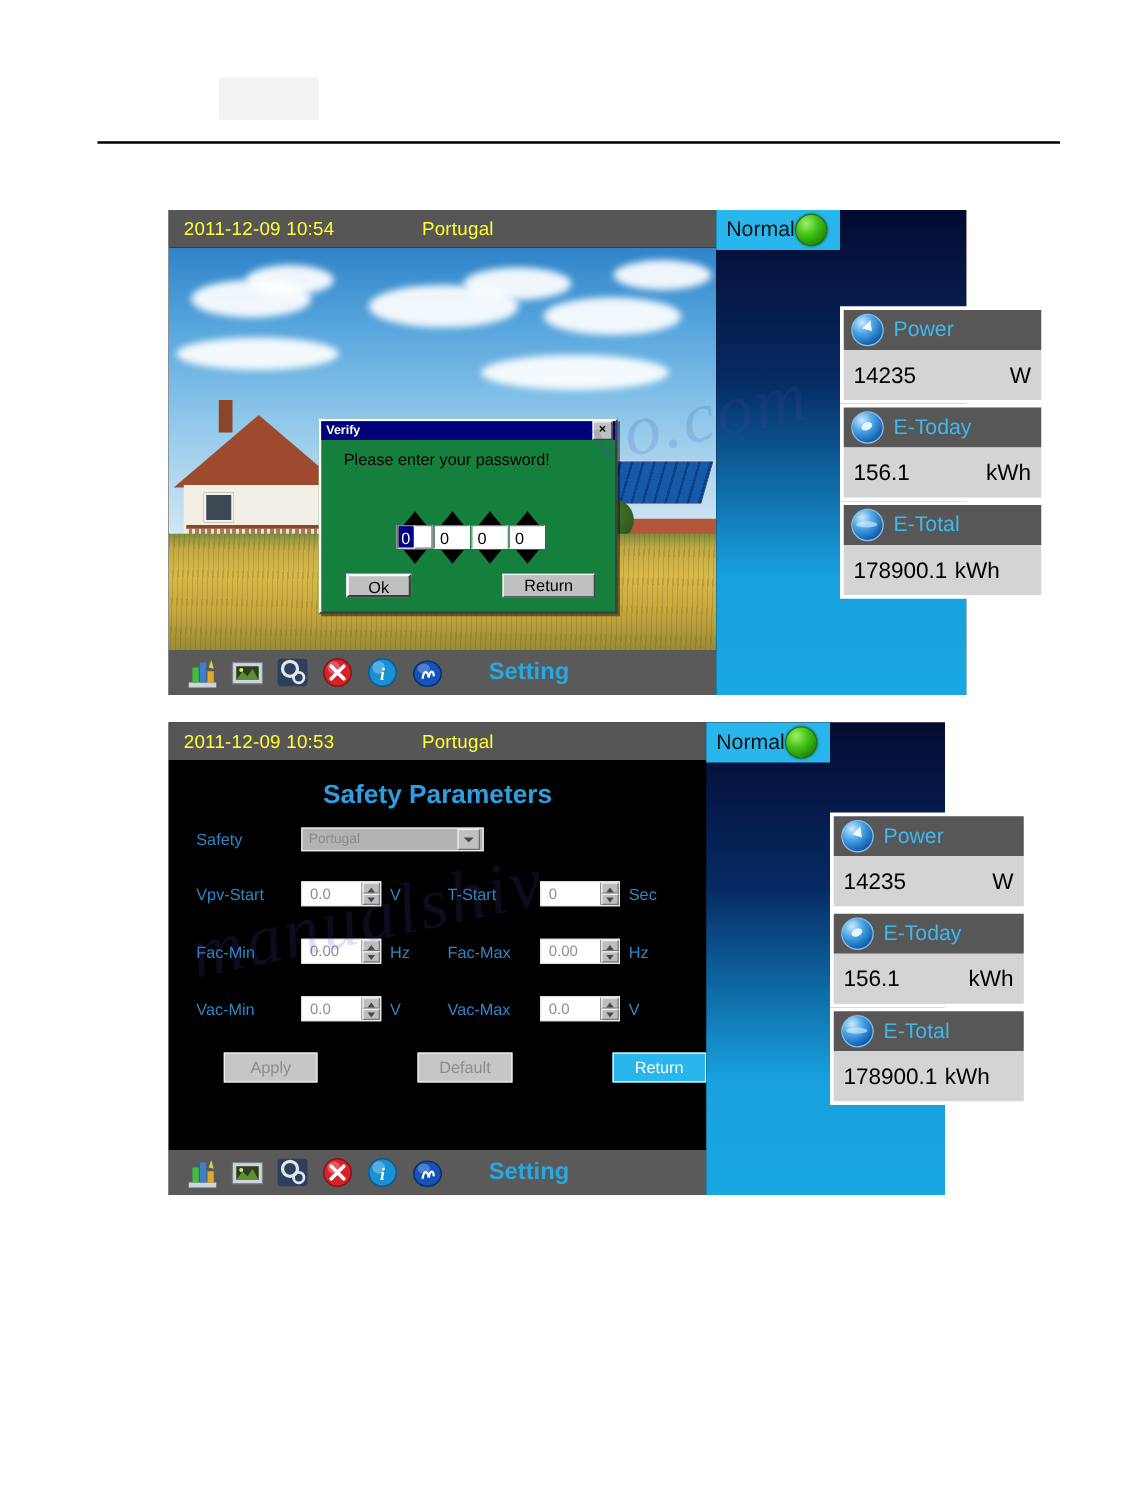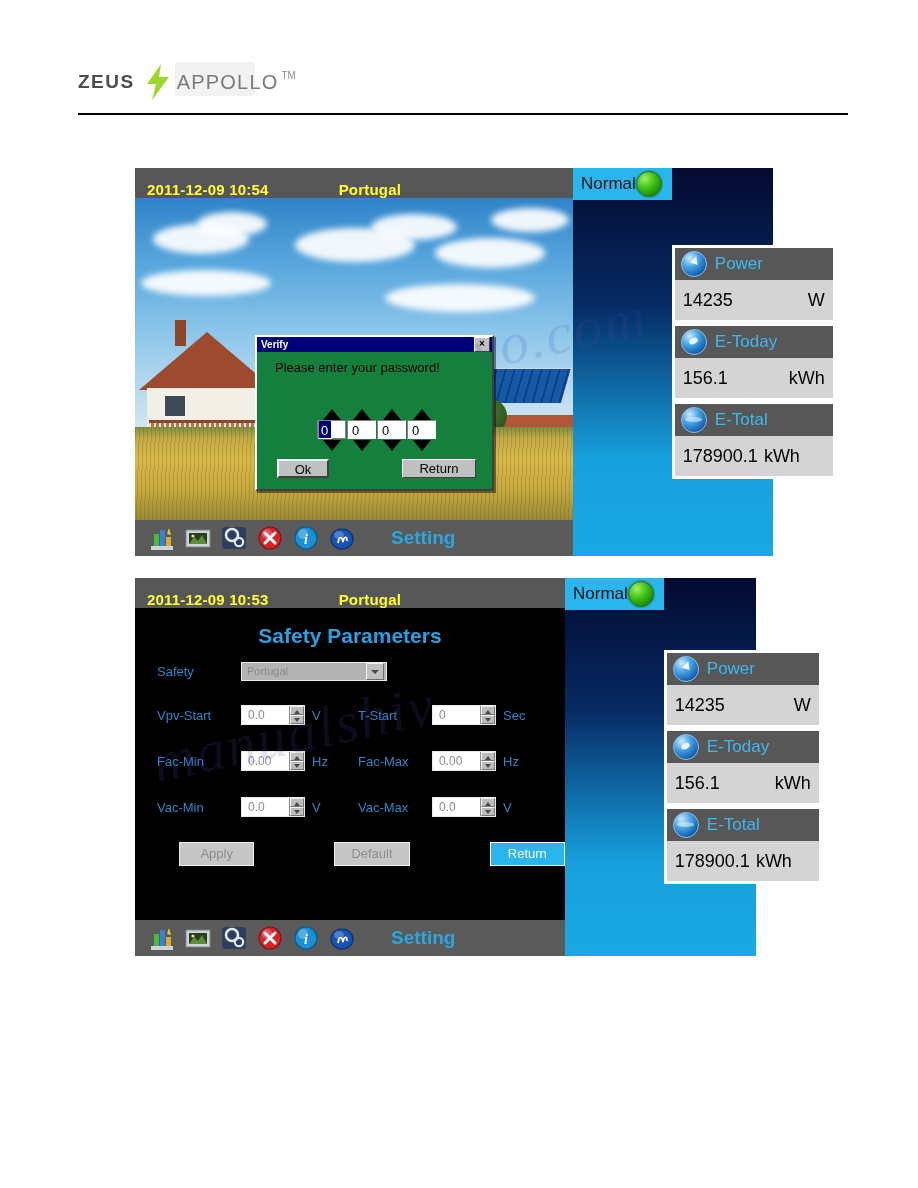--- a/index.html
+++ b/index.html
@@ -79,24 +79,24 @@
   .device-left {
     position: relative;
     display: flex;
     flex-direction: column;
     background: #000;
   }
   .titlebar {
     background: #565656;
     color: #ffff33;
     font-family: "Liberation Sans", sans-serif;
-    font-weight: bold;
+    font-weight: normal;
     font-size: 15px;
     display: flex;
-    align-items: flex-end;
+    align-items: center;
     flex: 0 0 auto;
     letter-spacing: 0.2px;
   }
   .titlebar .tb-date { margin-left: 12px; }
   .titlebar .tb-country { margin-left: 70px; }
 
   .screen-body { position: relative; flex: 1 1 auto; overflow: hidden; }
 
   .taskbar {
     background: #5a5a5a;
@@ -526,30 +526,20 @@
     letter-spacing: 2px;
   }
   #wm1 { left: 470px; top: 300px; }
   #wm2 { left: 150px; top: 700px; }
 </style>
 </head>
 <body>
 
 <div id="page-header">
   <div id="logo-watermark"></div>
-  <div id="logo-block">
-    <span id="logo-zeus">ZEUS</span>
-    <span id="logo-bolt">
-      <svg width="30" height="36" viewBox="0 0 30 36">
-        <polygon points="18,0 4,20 13,20 9,36 26,13 16,13" fill="#9ed62a"></polygon>
-      </svg>
-    </span>
-    <span id="logo-appollo">APPOLLO</span>
-    <span id="logo-tm">TM</span>
-  </div>
   <div id="header-rule"></div>
 </div>
 
 <div id="shot1" class="device">
 
   <div class="device-left">
 
     <div class="titlebar">
       <span class="tb-date">2011-12-09 10:54</span>
       <span class="tb-country">Portugal</span>

